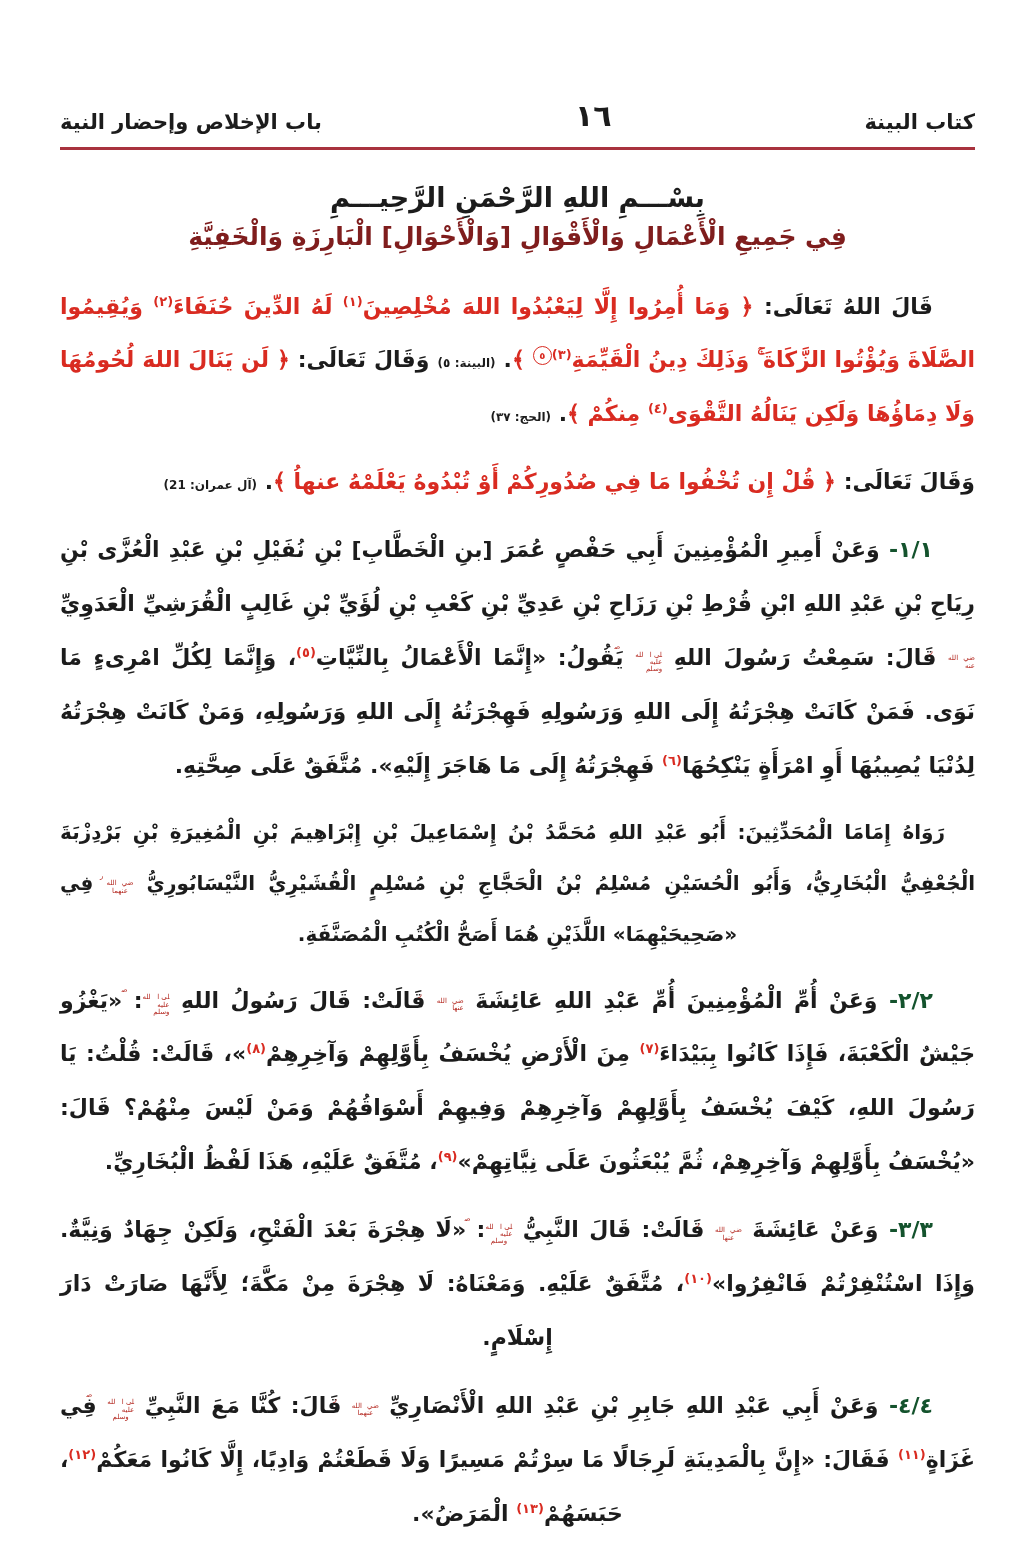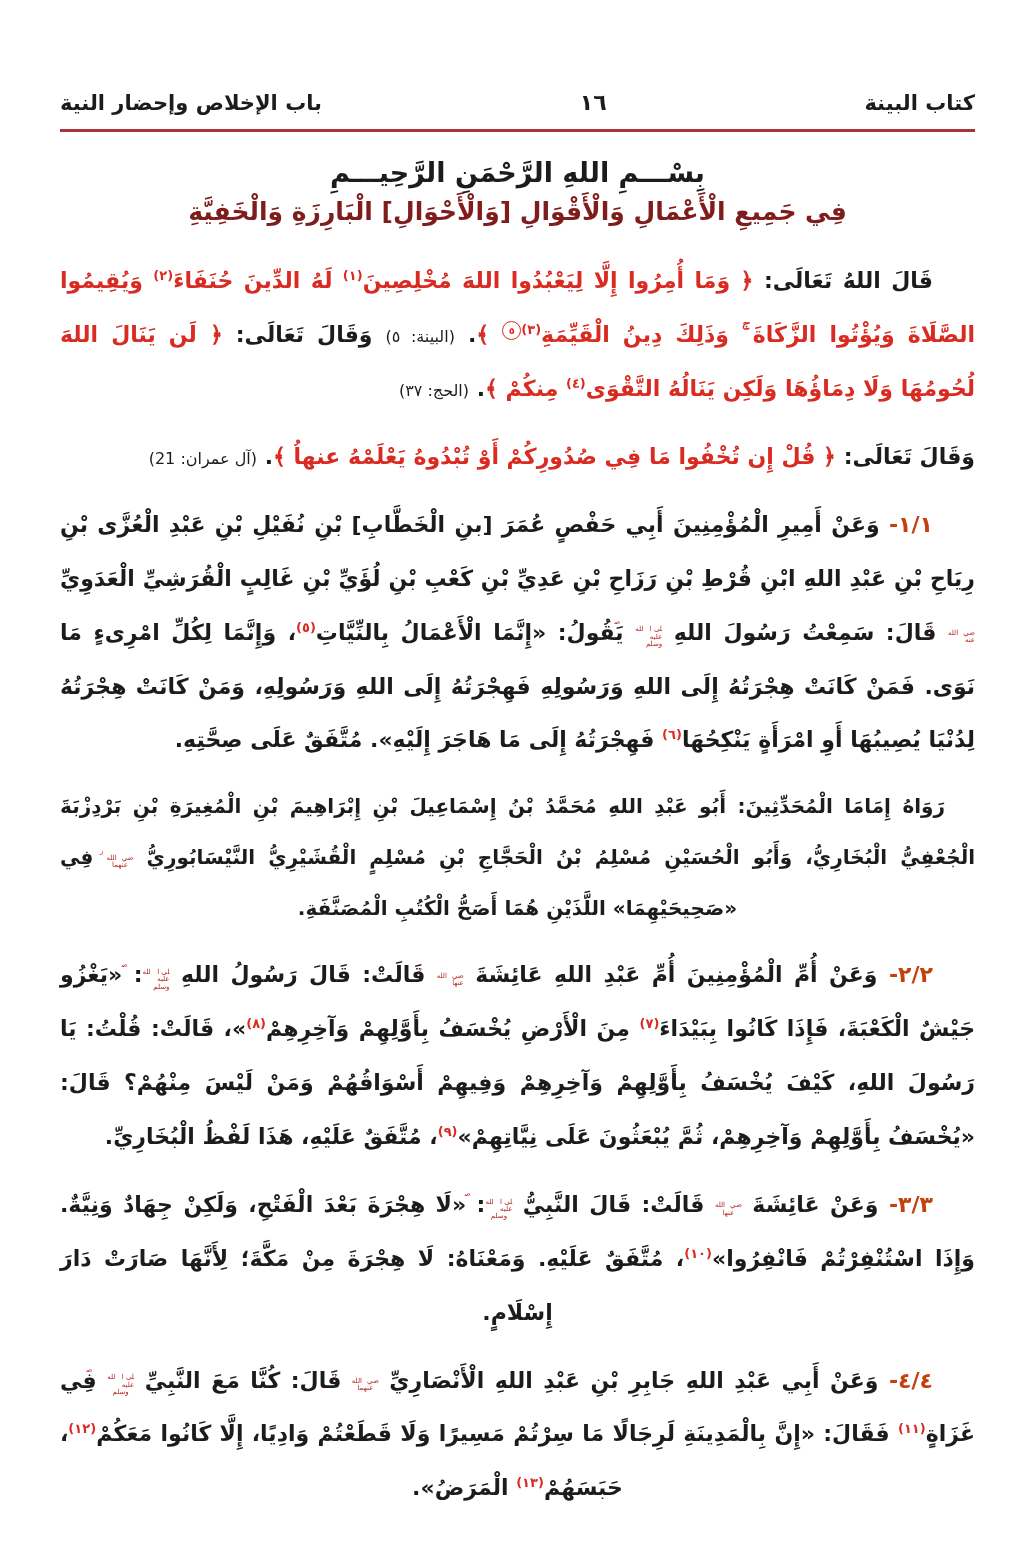--- a/index.html
+++ b/index.html
@@ -13,27 +13,27 @@
     color:#1c1c1c;
     direction:rtl;
   }
   .content{padding:88px 60px 0 60px;}
 
   
   .running-head{
     display:flex;justify-content:space-between;align-items:flex-end;
     font-size:21px;font-weight:bold;line-height:1.4;
   }
-  .running-head .mid{font-size:22px;}
+  .running-head .mid{font-size:30px;margin-top:7px;}
   .head-rule{border:none;border-top:3px solid #a8323e;margin:10px 0 0 0;}
 
   
   .basmala{
     text-align:center;font-size:27px;font-weight:bold;
-    margin-top:25px;letter-spacing:0;
+    margin-top:32px;letter-spacing:0;
   }
 
   
   .chapter-title{
     text-align:center;color:#d92b21;font-weight:bold;
     font-size:30px;margin-top:24px;line-height:1.35;
   }
   .chapter-subtitle{
     text-align:center;color:#7f1d1d;font-weight:bold;
     font-size:25px;margin-top:8px;line-height:1.3;
@@ -43,23 +43,23 @@
   .para{
     font-size:22px;font-weight:bold;line-height:2.45;
     text-align:justify;text-justify:inter-word;
     margin:14px 0 0 0;text-indent:42px;
   }
   .para.no-indent{text-indent:0;}
   .para.center-last{text-align-last:center;}
   .para.narrators{font-size:20px;line-height:2.55;text-indent:30px;}
 
   .seg-r{color:#d92b21;}
-  .seg-num{color:#c2410c;}
+  .seg-num{color:#14532d;}
   .seg-fn{color:#d92b21;font-size:13px;vertical-align:super;font-weight:bold;line-height:0;}
-  .seg-ref{font-size:16px;font-weight:normal;}
+  .seg-ref{font-size:12px;font-weight:bold;}
   .seg-sym{
     display:inline-block;width:27px;font-size:7px;line-height:1.05;
     color:#b3261e;vertical-align:middle;
     font-weight:normal;white-space:normal;word-break:break-word;
   }
   .seg-ayah{
     display:inline-block;width:17px;height:17px;border:1.5px solid #d92b21;
     border-radius:50%;color:#d92b21;font-size:10px;line-height:17px;
     text-align:center;vertical-align:super;font-weight:bold;text-indent:0;
   }

